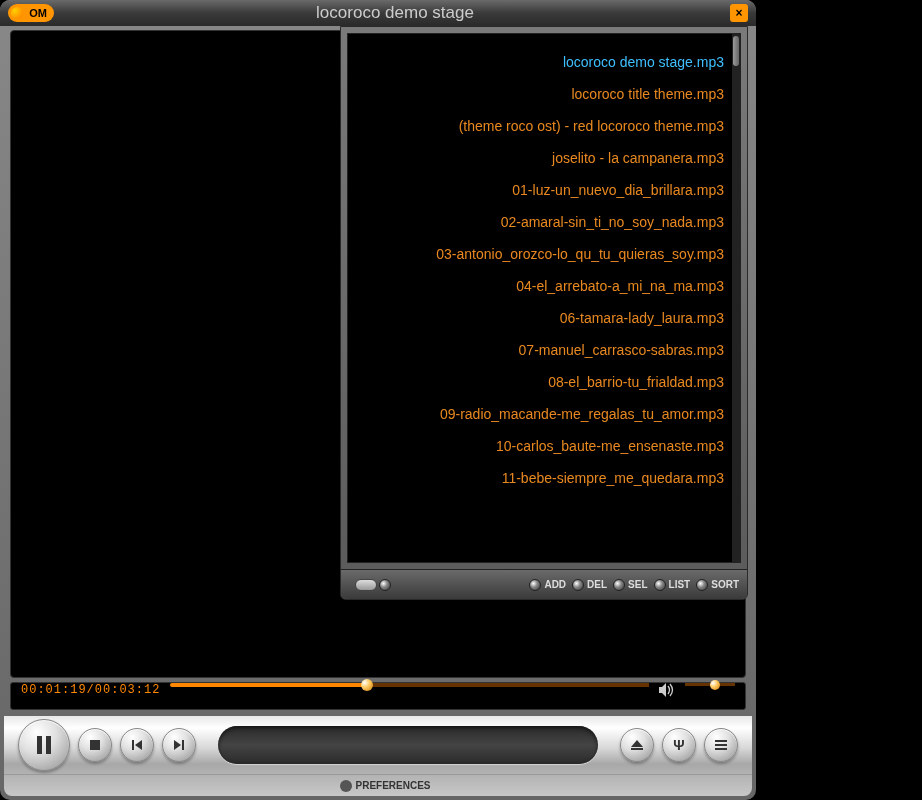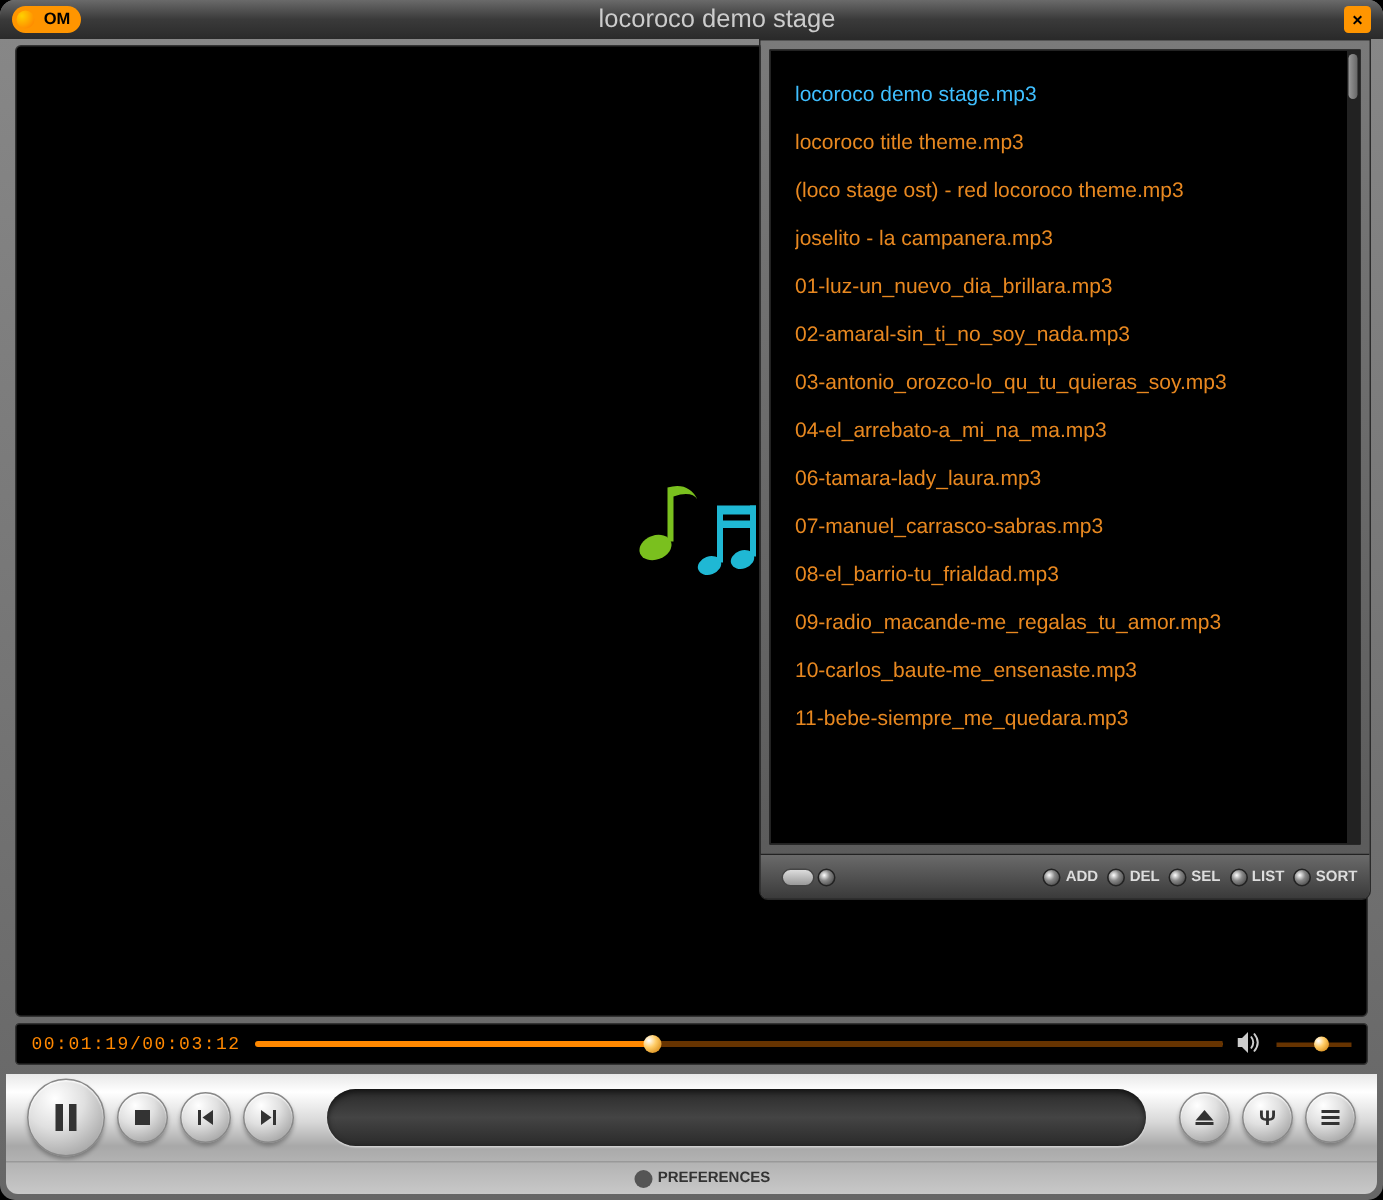--- a/index.html
+++ b/index.html
@@ -1,19 +1,19 @@
 <!DOCTYPE html>
 <html><head>
 <meta charset="utf-8">
 <style>
 * { margin: 0; padding: 0; box-sizing: border-box; }
 body { width: 922px; height: 800px; font-family: Arial, sans-serif; overflow: hidden; background: #000; }
 
 .player {
-  width: 922px; height: 800px;
+  width: 756px; height: 800px;
   background: linear-gradient(180deg, #888 0%, #666 100%);
   border-radius: 10px;
   display: flex; flex-direction: column;
   position: relative;
 }
 
 
 .titlebar {
   height: 26px;
   background: linear-gradient(180deg, #6a6a6a 0%, #3a3a3a 50%, #2a2a2a 100%);
@@ -97,21 +97,21 @@
   border-radius: 3px;
 }
 .playlist-items {
   padding: 12px 16px;
 }
 .playlist-item {
   color: #e88820;
   font-size: 14px;
   padding: 8px 0;
   cursor: pointer;
-  white-space: nowrap; overflow: hidden; text-overflow: ellipsis;
+  white-space: nowrap; overflow: hidden; text-overflow: ellipsis; text-align: right;
 }
 .playlist-item.active {
   color: #3fbfff;
 }
 .playlist-footer {
   height: 30px;
   background: linear-gradient(180deg, #6a6a6a 0%, #3a3a3a 100%);
   border-top: 1px solid #222;
   border-radius: 0 0 5px 5px;
   display: flex; align-items: center; justify-content: flex-end;
@@ -147,21 +147,21 @@
   border: 1px solid #222;
 }
 
 
 .timeline-row {
   height: 28px;
   margin: 4px 10px 0 10px;
   background: #000;
   border: 1px solid #333;
   border-radius: 3px;
-  display: flex; align-items: center;
+  display: flex; 
   padding: 0 10px;
   gap: 10px;
 }
 .time-display {
   color: #ff8800;
   font-family: 'Courier New', monospace;
   font-size: 12px;
   letter-spacing: 1px;
 }
 .progress-track {
@@ -290,21 +290,21 @@
         <rect x="57" y="28" width="26" height="5"></rect>
       </g>
     </svg>
   </div>
 
   <div class="playlist-panel">
     <div class="playlist-inner">
       <div class="playlist-items" id="playlist-items">
           <div class="playlist-item active">locoroco demo stage.mp3</div>
           <div class="playlist-item">locoroco title theme.mp3</div>
-          <div class="playlist-item">(loco stage ost) - red locoroco theme.mp3</div>
+          <div class="playlist-item">(theme roco ost) - red locoroco theme.mp3</div>
           <div class="playlist-item">joselito - la campanera.mp3</div>
           <div class="playlist-item">01-luz-un_nuevo_dia_brillara.mp3</div>
           <div class="playlist-item">02-amaral-sin_ti_no_soy_nada.mp3</div>
           <div class="playlist-item">03-antonio_orozco-lo_qu_tu_quieras_soy.mp3</div>
           <div class="playlist-item">04-el_arrebato-a_mi_na_ma.mp3</div>
           <div class="playlist-item">06-tamara-lady_laura.mp3</div>
           <div class="playlist-item">07-manuel_carrasco-sabras.mp3</div>
           <div class="playlist-item">08-el_barrio-tu_frialdad.mp3</div>
           <div class="playlist-item">09-radio_macande-me_regalas_tu_amor.mp3</div>
           <div class="playlist-item">10-carlos_baute-me_ensenaste.mp3</div>

